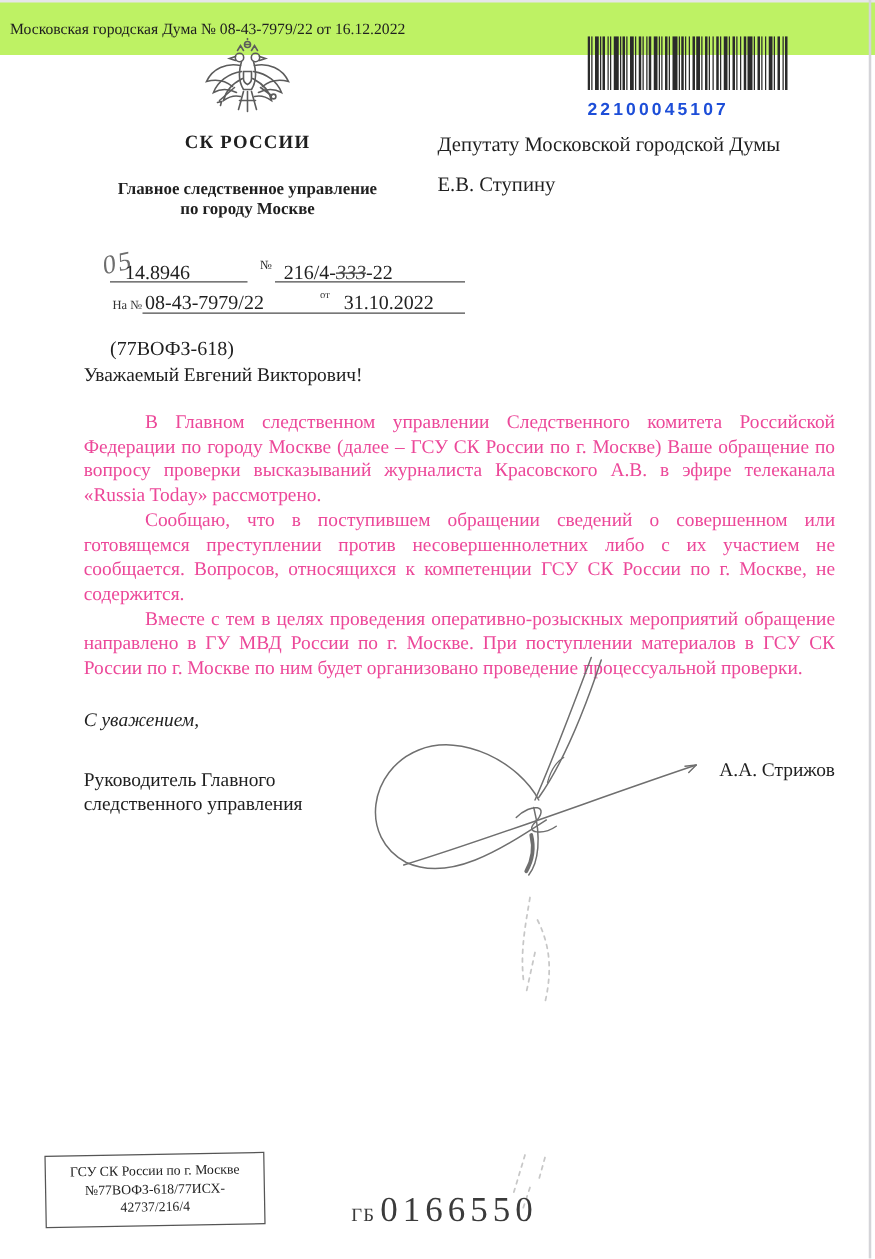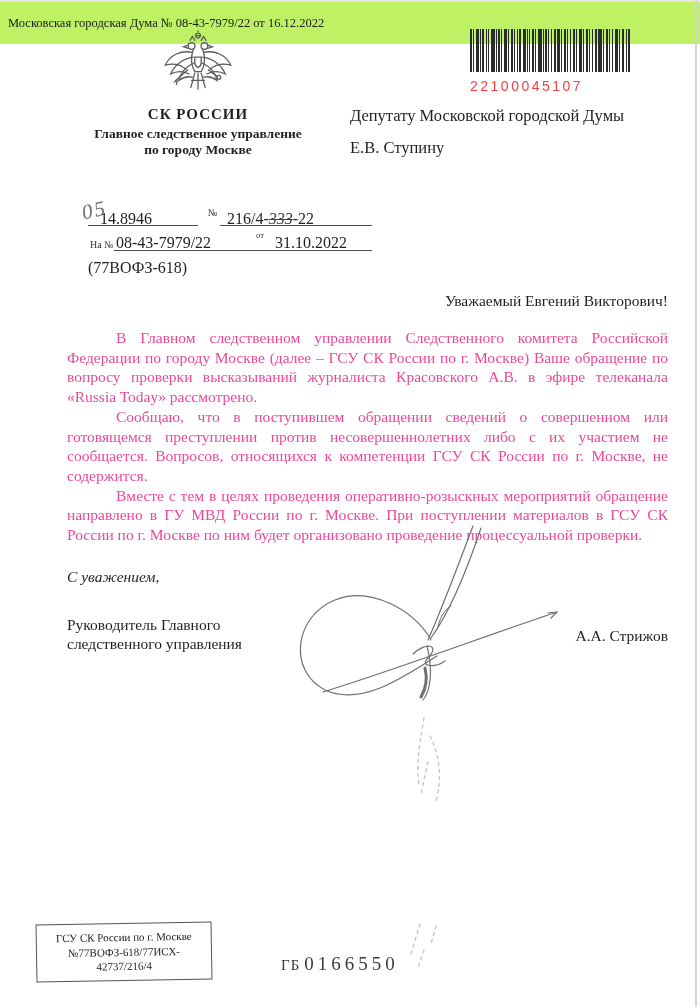--- a/index.html
+++ b/index.html
@@ -11,63 +11,63 @@
   .scan-bar{
     position:absolute;left:0;top:0;width:700px;height:44px;
     background:#bef264;border-top:2px solid #e6e6e9;box-sizing:border-box;
     display:flex;align-items:center;
   }
   .scan-bar-text{font-size:12.5px;color:#202020;padding-left:8px;}
   .page-edge-right{position:absolute;top:0;left:695px;width:2px;height:1007px;background:#d4d4d8;}
   
   .emblem{position:absolute;left:156px;top:30px;width:84px;height:72px;}
   .letterhead{position:absolute;left:40px;top:106px;width:316px;text-align:center;}
-  .lh-org{font-weight:bold;font-size:15px;letter-spacing:1px;margin-bottom:3px;}
+  .lh-org{font-weight:bold;font-size:15px;letter-spacing:1px;margin-bottom:20px;}
   .lh-line{font-weight:bold;font-size:13.5px;line-height:15.5px;}
   .lh-addr{margin-top:13px;font-weight:bold;font-size:10.5px;line-height:12px;color:#2a2a2a;}
   
   .ref-block{position:absolute;left:88px;top:210px;width:290px;height:75px;font-size:16px;}
   .ref-block .rule{position:absolute;height:1px;background:#4c4c4c;}
   .hand-05{position:absolute;left:-6px;top:-12px;font-size:21px;font-style:italic;color:#6e6e6e;transform:rotate(-12deg);letter-spacing:2px;}
   .ref-date{position:absolute;left:12px;top:0;}
   .rule1{left:0;top:15px;width:110px;}
   .ref-no-label{position:absolute;left:120px;top:-3px;font-size:10px;}
   .ref-num{position:absolute;left:139px;top:0;}
   .hand-333{font-style:italic;color:#3d3d3d;text-decoration:line-through;text-decoration-thickness:1px;}
   .rule2{left:132px;top:15px;width:152px;}
   .reply-label{position:absolute;left:2px;top:29px;font-size:10px;color:#333;}
   .reply-num{position:absolute;left:28px;top:24px;}
   .rule3{left:26px;top:40px;width:138px;}
   .from-label{position:absolute;left:168px;top:20px;font-size:8.5px;color:#333;}
   .reply-date{position:absolute;left:187px;top:24px;}
   .rule4{left:164px;top:40px;width:120px;}
-  .ref-code{position:absolute;left:0;top:49px;}
+  .ref-code{position:absolute;left:0;top:61px;}
   
   .barcode-wrap{position:absolute;left:470px;top:29px;width:162px;}
-  .barcode-num{font-family:"Liberation Sans", sans-serif;font-weight:normal;font-size:14px;letter-spacing:2.5px;color:#ef4444;margin-top:2px;}
+  .barcode-num{font-family:"Liberation Sans", sans-serif;font-weight:bold;font-size:14px;letter-spacing:2.5px;color:#1d4ed8;margin-top:2px;}
   .recipient{position:absolute;left:350px;top:100px;font-size:16.5px;line-height:32px;}
   
   .body-block{position:absolute;left:67px;top:292px;width:601px;}
-  .salutation{text-align:right;font-size:15.5px;margin-bottom:18px;}
+  .salutation{text-align:left;font-size:15.5px;margin-bottom:18px;}
   .body-block p{margin:0;font-size:15.5px;line-height:19.7px;text-indent:49px;text-align:justify;color:#ec4899;}
   
   .closing{position:absolute;left:67px;top:568px;font-style:italic;font-size:15.5px;}
   .sig-title{position:absolute;left:67px;top:615px;font-size:15.5px;line-height:19px;}
-  .sig-name{position:absolute;left:480px;top:627px;width:188px;text-align:right;font-size:15.5px;}
+  .sig-name{position:absolute;left:480px;top:608px;width:188px;text-align:right;font-size:15.5px;}
   .signature-svg{position:absolute;left:265px;top:518px;width:330px;height:200px;}
   .smudges{position:absolute;left:390px;top:710px;width:100px;height:260px;opacity:.55;}
   
   .stamp-box{
     position:absolute;left:36px;top:923px;width:176px;height:58px;
     border:1px solid #555;transform:rotate(-1deg);text-align:center;
     font-size:11px;line-height:14.5px;color:#232323;padding-top:6px;box-sizing:border-box;
   }
   .blank-number{position:absolute;left:281px;top:953px;color:#3b3b3b;}
   .blank-series{font-size:15px;letter-spacing:1px;}
-  .blank-digits{font-size:19px;letter-spacing:4px;}
+  .blank-digits{font-size:28px;letter-spacing:4px;}
 </style>
 </head>
 <body>
 
 <div class="screen">
 
   <div class="scan-bar">
     <div class="scan-bar-text">Московская городская Дума № 08-43-7979/22 от 16.12.2022</div>
   </div>
 

